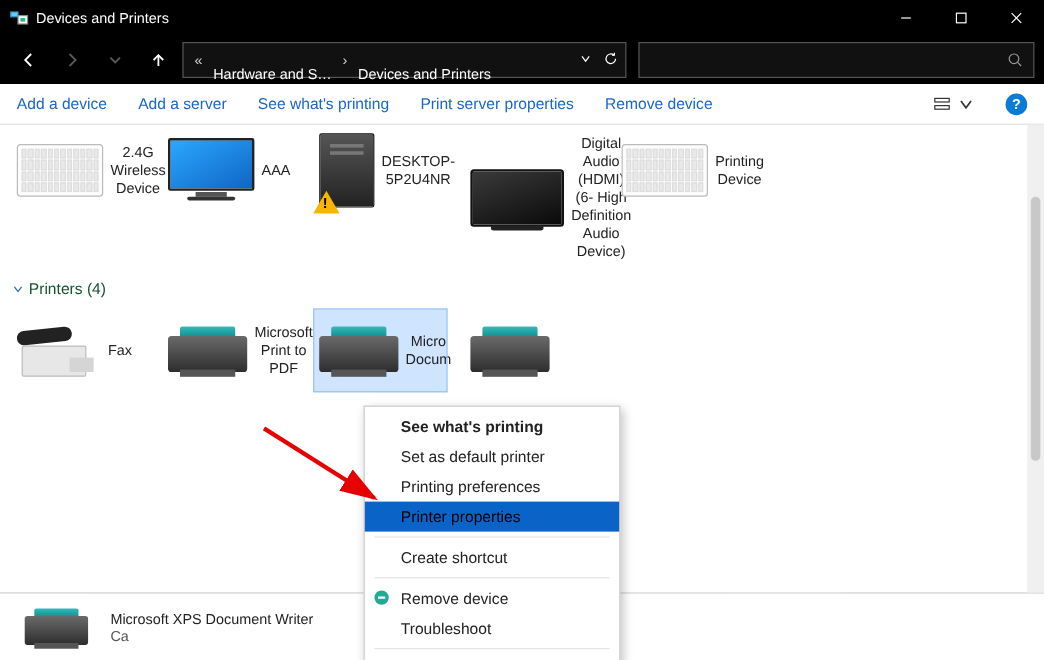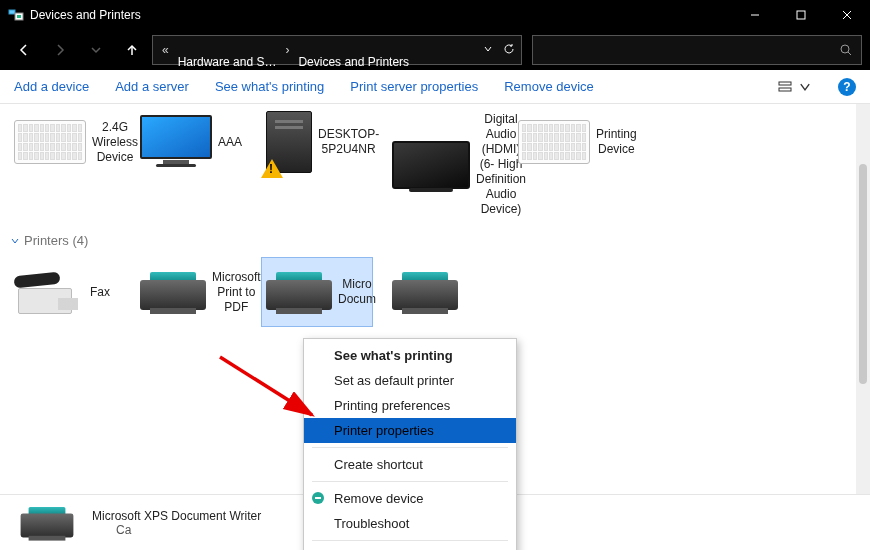--- a/index.html
+++ b/index.html
@@ -27,21 +27,21 @@
   .cmdbar a { color:#1a66c9; text-decoration:none; cursor:default;}
   .cmdbar .sp { flex:1;}
   .viewctl { display:flex; align-items:center; gap:6px; color:#333;}
   .viewctl svg{width:14px;height:14px;stroke:#333;fill:none;}
   .helpbtn{width:18px;height:18px;border-radius:50%;background:#0a7bd6;color:#fff;font-size:12px;display:flex;align-items:center;justify-content:center;font-weight:bold;}
 
   .content { background:#fff; height: calc(550px - 30px - 40px - 34px - 56px); overflow:auto; position:relative;}
   .scrolltrack{position:absolute;right:0;top:0;bottom:0;width:14px;background:#f0f0f0;}
   .scrolltrack .thumb{position:absolute;left:3px;width:8px;top:60px;height:220px;background:#c8c8c8;border-radius:4px;}
 
-  .section-head{display:flex;align-items:center;gap:4px;color:#737373;font-size:13px;padding:6px 10px;}
+  .section-head{display:flex;align-items:center;gap:4px;color:#14532d;font-size:13px;padding:6px 10px;}
   .section-head svg{width:10px;height:10px;stroke:#1a66c9;fill:none;}
 
   .itemgrid{display:flex;flex-wrap:wrap;gap:24px 24px;padding:8px 14px 10px 14px;align-items:flex-start;}
   .item{width:102px;display:flex;flex-direction:row;align-items:center;gap:6px;}
   .item .iconwrap{height:60px;display:flex;align-items:center;justify-content:center;}
   .item .label{font-size:12px;text-align:center;color:#222;line-height:1.25;}
   .item.selected{background:#cfe4ff;outline:1px solid #8db9f0;padding:4px;width:110px;margin:-4px;}
 
   
   .kbd{width:72px;height:44px;border:1px solid #bbb;border-radius:3px;background:#fcfcfc;display:grid;grid-template-columns:repeat(12,1fr);grid-template-rows:repeat(4,1fr);gap:1px;padding:3px;}
@@ -61,21 +61,21 @@
   .fax .body{position:absolute;bottom:0;left:4px;width:54px;height:26px;background:#e7e7e7;border:1px solid #bbb;border-radius:2px;}
   .fax .hand{position:absolute;top:4px;left:0;width:46px;height:12px;background:#222;border-radius:6px;transform:rotate(-6deg);}
   .fax .pad{position:absolute;bottom:4px;right:6px;width:20px;height:12px;background:#d5d5d5;}
   .prn{width:66px;height:44px;position:relative;}
   .prn .top{position:absolute;top:2px;left:10px;width:46px;height:10px;background:linear-gradient(#3bb,#188);border-radius:2px;}
   .prn .body{position:absolute;top:10px;left:0;width:66px;height:30px;background:linear-gradient(#6a6a6a,#2d2d2d);border-radius:3px;}
   .prn .tray{position:absolute;bottom:0;left:10px;width:46px;height:6px;background:#555;}
 
   .details{height:56px;background:#fff;border-top:1px solid #e5e5e5;display:flex;align-items:center;padding:0 14px;gap:12px;font-size:12px;}
   .details .dname{font-weight:400;color:#222;}
-  .details .dcat{color:#555;margin-left:24px;}
+  .details .dcat{color:#555;}
 
   
   .ctxmenu{position:absolute;left:303px;top:338px;width:214px;background:#fff;border:1px solid #c9c9c9;box-shadow:2px 3px 8px rgba(0,0,0,.25);padding:4px 0;font-size:13px;}
   .ctxmenu .mi{padding:5px 28px 5px 30px;color:#222;white-space:nowrap;position:relative;}
   .ctxmenu .mi.hl{background:#0a63c7;color:#000000;}
   .ctxmenu .sep{height:1px;background:#e4e4e4;margin:4px 8px;}
   .ctxmenu .mi .mico{position:absolute;left:6px;top:4px;width:16px;height:16px;}
 
   
   .arrow{position:absolute;left:216px;top:353px;width:110px;height:70px;pointer-events:none;}

